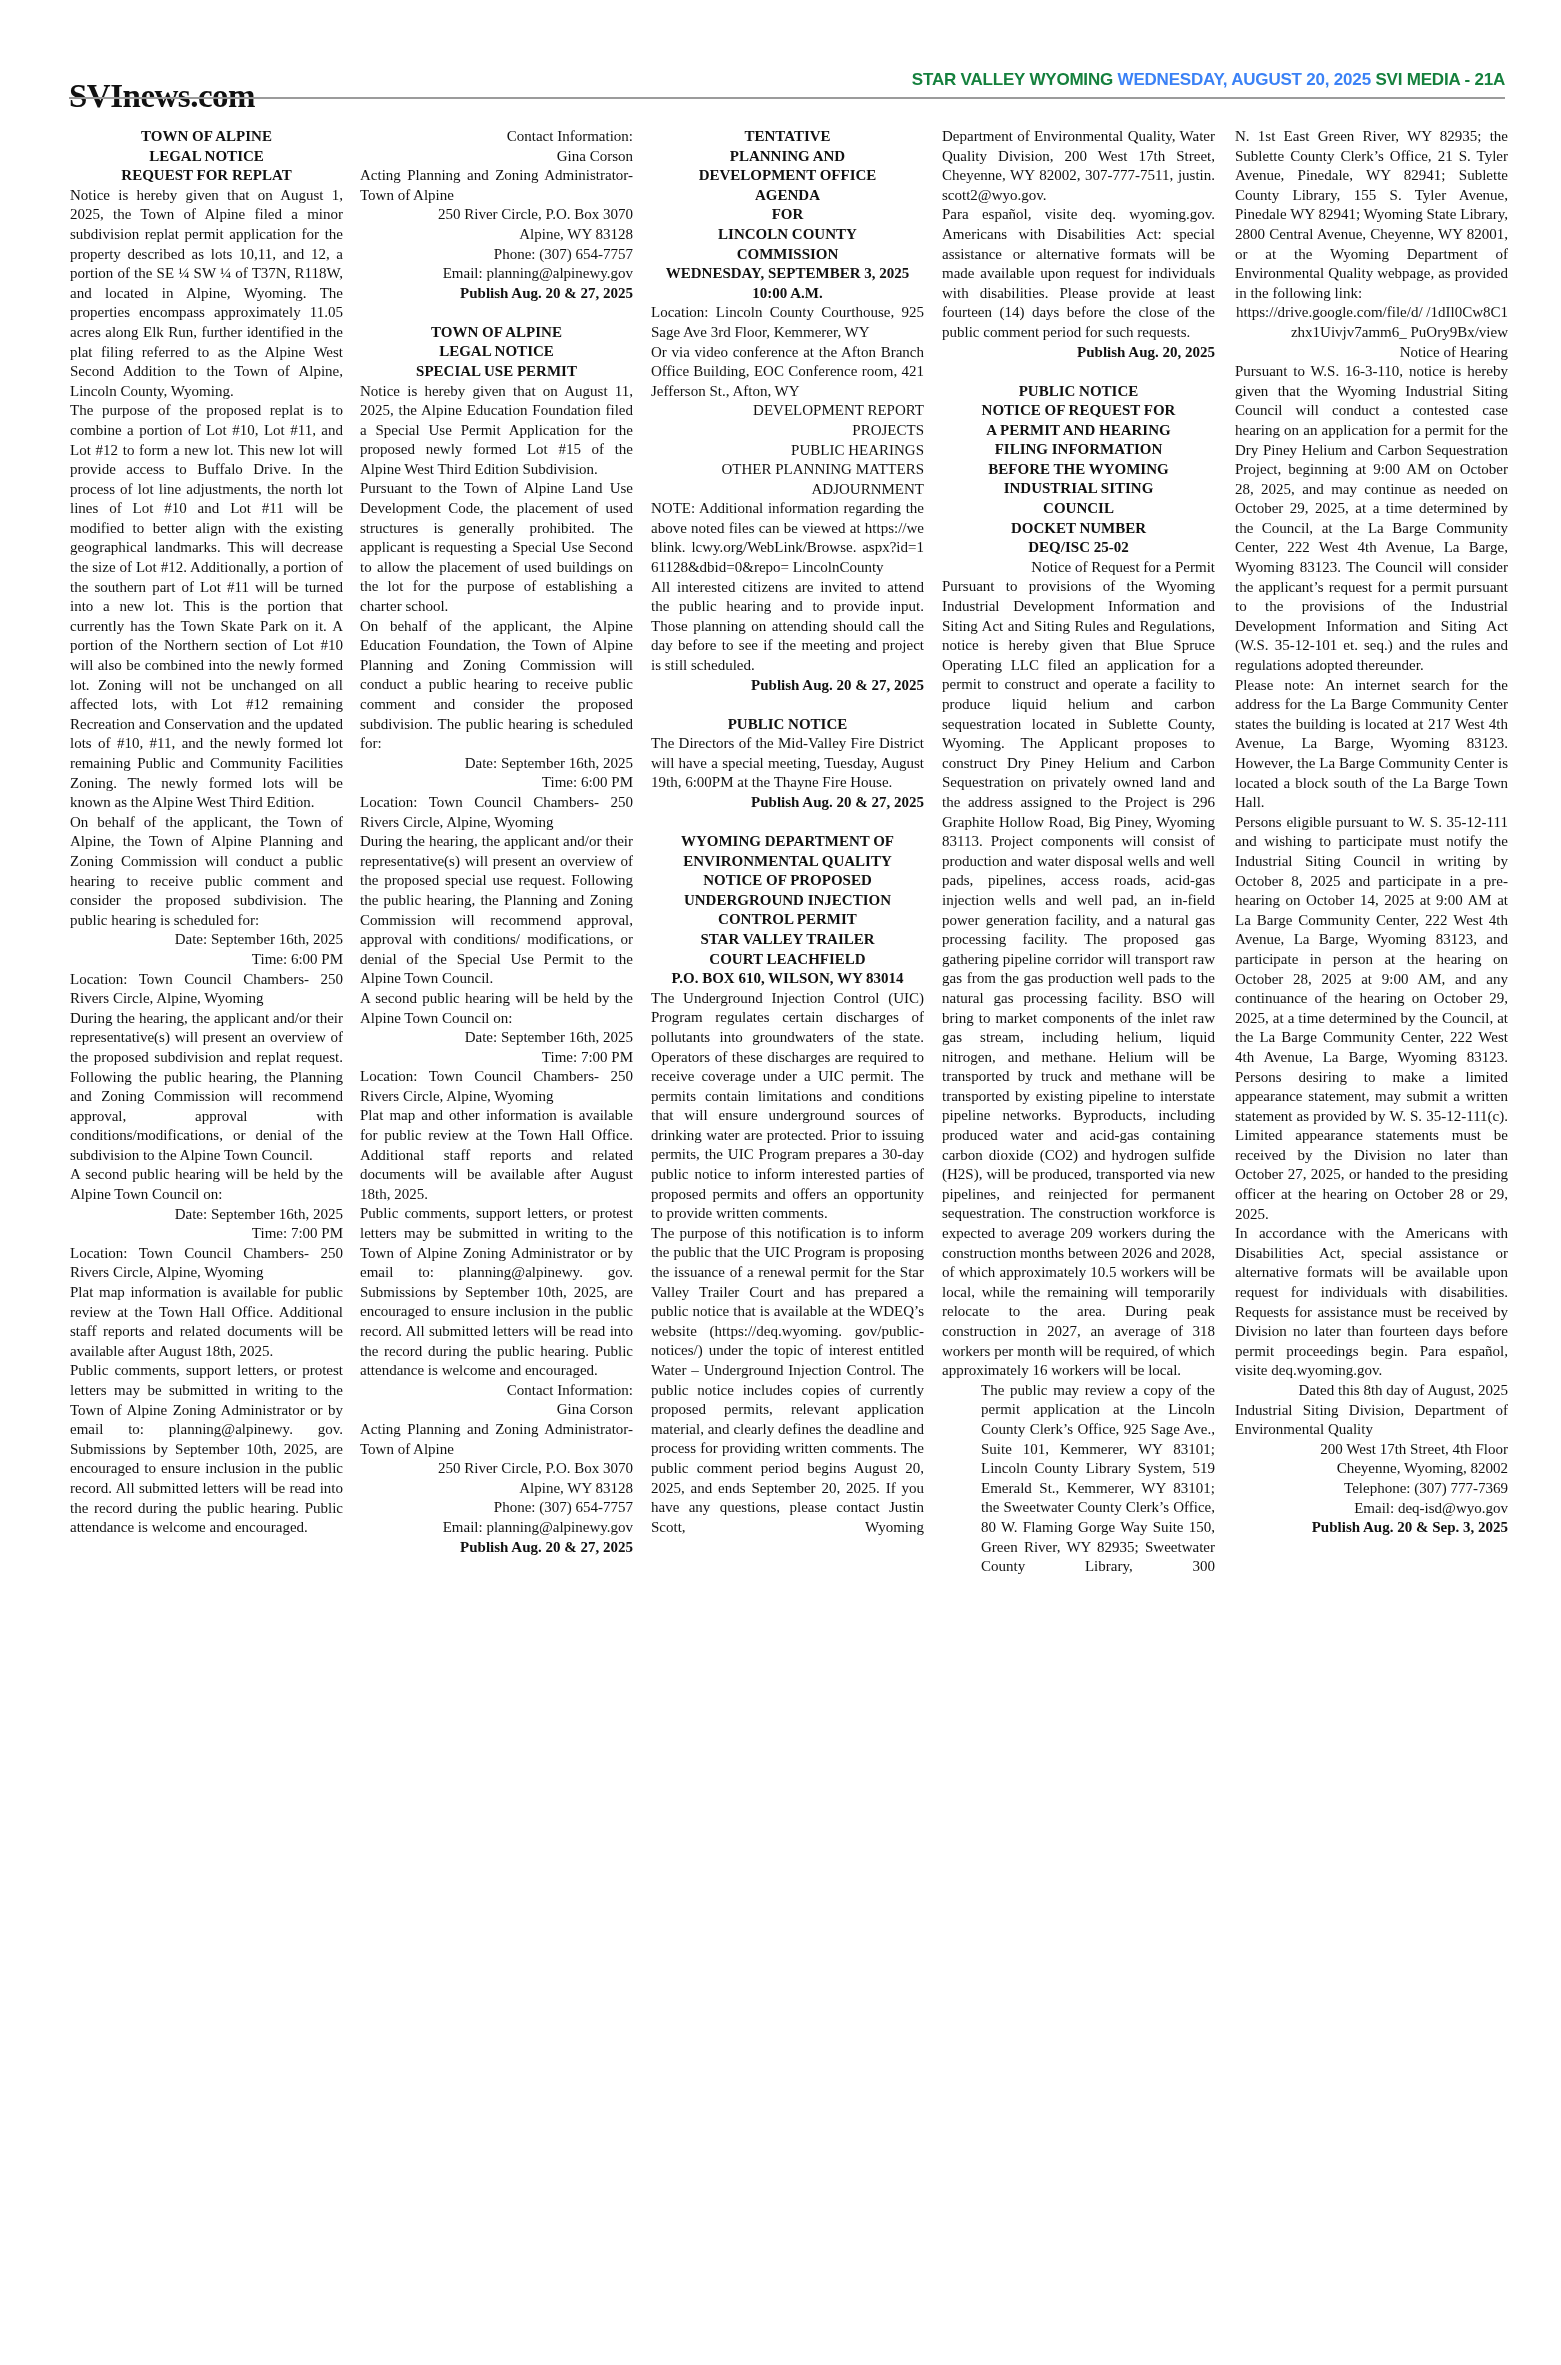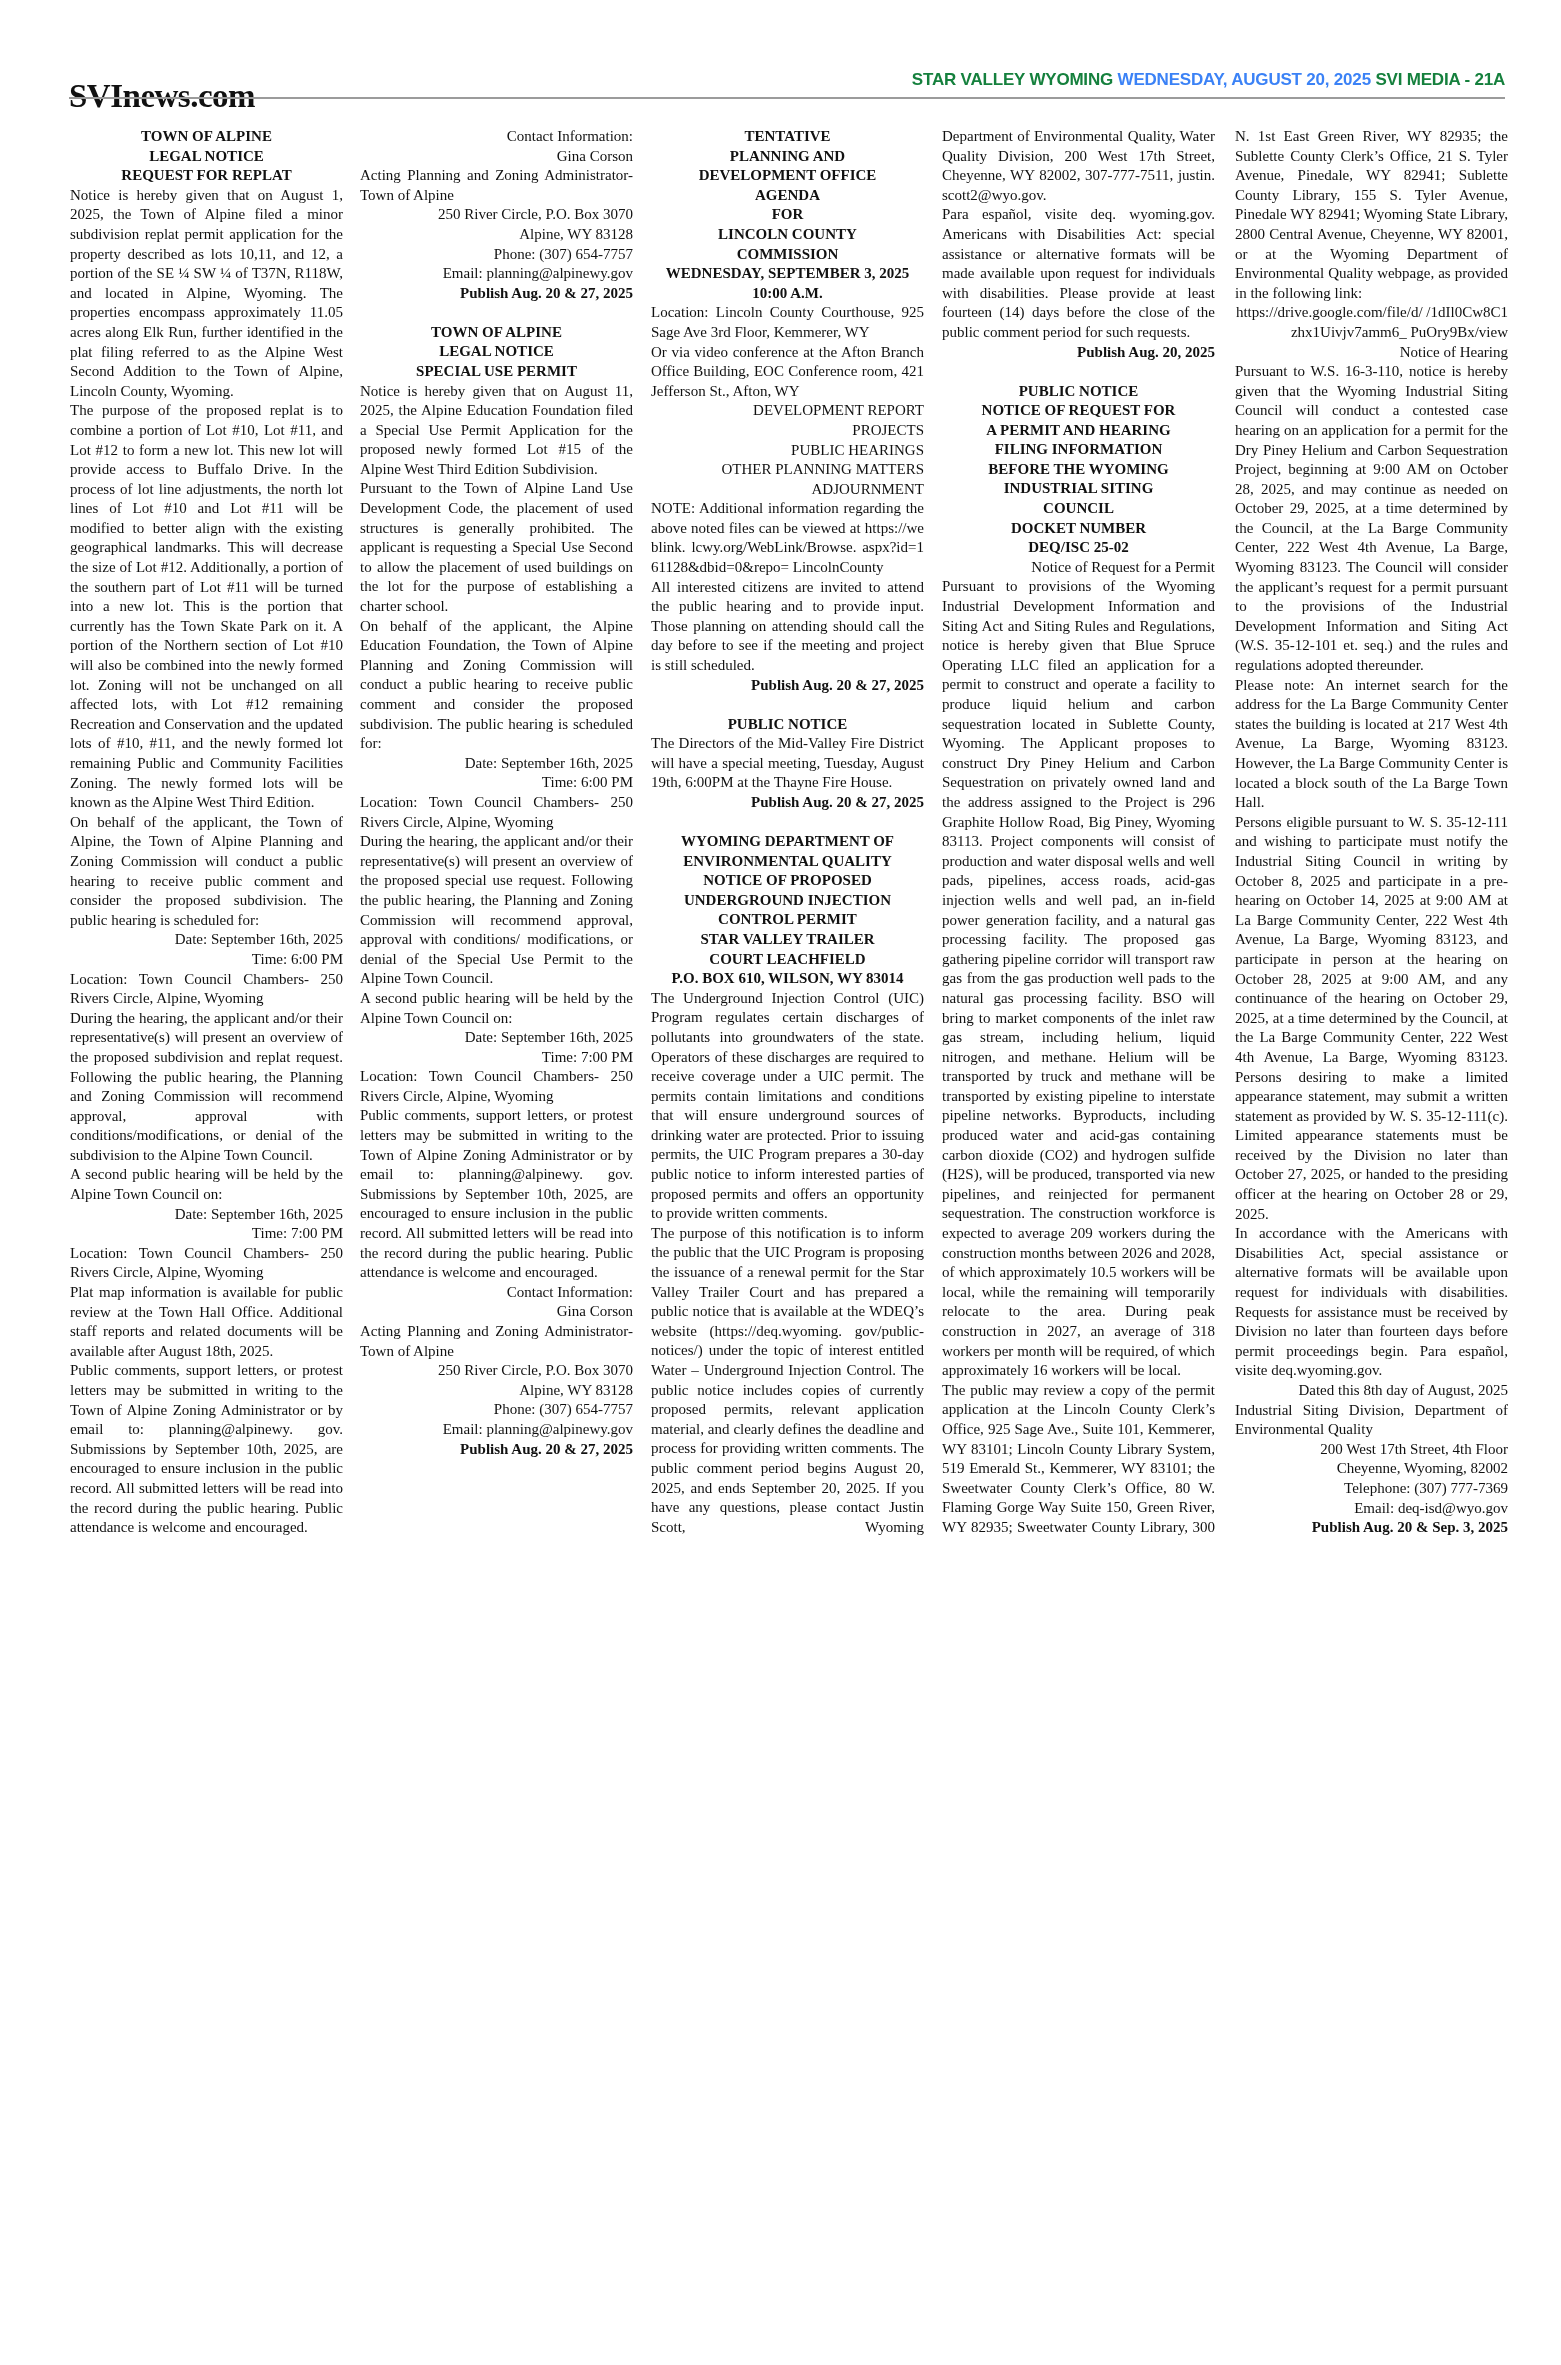--- a/index.html
+++ b/index.html
@@ -77,20 +77,21 @@
     <p>Pursuant to the Town of Alpine Land Use Development Code, the placement of used structures is generally prohibited. The applicant is requesting a Special Use Second to allow the placement of used buildings on the lot for the purpose of establishing a charter school.</p>
     <p>On behalf of the applicant, the Alpine Education Foundation, the Town of Alpine Planning and Zoning Commission will conduct a public hearing to receive public comment and consider the proposed subdivision. The public hearing is scheduled for:</p>
     <p class="nojust">Date: September 16th, 2025</p>
     <p class="nojust">Time: 6:00 PM</p>
     <p>Location: Town Council Chambers- 250 Rivers Circle, Alpine, Wyoming</p>
     <p>During the hearing, the applicant and/or their representative(s) will present an overview of the proposed special use request. Following the public hearing, the Planning and Zoning Commission will recommend approval, approval with conditions/ modifications, or denial of the Special Use Permit to the Alpine Town Council.</p>
     <p>A second public hearing will be held by the Alpine Town Council on:</p>
     <p class="nojust">Date: September 16th, 2025</p>
     <p class="nojust">Time: 7:00 PM</p>
     <p>Location: Town Council Chambers- 250 Rivers Circle, Alpine, Wyoming</p>
+    <p>Plat map and other information is available for public review at the Town Hall Office. Additional staff reports and related documents will be available after August 18th, 2025.</p>
     <p>Public comments, support letters, or protest letters may be submitted in writing to the Town of Alpine Zoning Administrator or by email to: planning@alpinewy. gov. Submissions by September 10th, 2025, are encouraged to ensure inclusion in the public record. All submitted letters will be read into the record during the public hearing. Public attendance is welcome and encouraged.</p>
     <p class="nojust">Contact Information:</p>
     <p class="nojust">Gina Corson</p>
     <p>Acting Planning and Zoning Administrator- Town of Alpine</p>
     <p class="nojust">250 River Circle, P.O. Box 3070</p>
     <p class="nojust">Alpine, WY 83128</p>
     <p class="nojust">Phone: (307) 654-7757</p>
     <p class="nojust">Email: planning@alpinewy.gov</p>
     <p class="pub">Publish Aug. 20 &amp; 27, 2025</p>
   </div>
@@ -151,21 +152,21 @@
     <p class="hd">NOTICE OF REQUEST FOR</p>
     <p class="hd">A PERMIT AND HEARING</p>
     <p class="hd">FILING INFORMATION</p>
     <p class="hd">BEFORE THE WYOMING</p>
     <p class="hd">INDUSTRIAL SITING</p>
     <p class="hd">COUNCIL</p>
     <p class="hd">DOCKET NUMBER</p>
     <p class="hd">DEQ/ISC 25-02</p>
     <p class="nojust">Notice of Request for a Permit</p>
     <p>Pursuant to provisions of the Wyoming Industrial Development Information and Siting Act and Siting Rules and Regulations, notice is hereby given that Blue Spruce Operating LLC filed an application for a permit to construct and operate a facility to produce liquid helium and carbon sequestration located in Sublette County, Wyoming. The Applicant proposes to construct Dry Piney Helium and Carbon Sequestration on privately owned land and the address assigned to the Project is 296 Graphite Hollow Road, Big Piney, Wyoming 83113. Project components will consist of production and water disposal wells and well pads, pipelines, access roads, acid-gas injection wells and well pad, an in-field power generation facility, and a natural gas processing facility. The proposed gas gathering pipeline corridor will transport raw gas from the gas production well pads to the natural gas processing facility. BSO will bring to market components of the inlet raw gas stream, including helium, liquid nitrogen, and methane. Helium will be transported by truck and methane will be transported by existing pipeline to interstate pipeline networks. Byproducts, including produced water and acid-gas containing carbon dioxide (CO2) and hydrogen sulfide (H2S), will be produced, transported via new pipelines, and reinjected for permanent sequestration. The construction workforce is expected to average 209 workers during the construction months between 2026 and 2028, of which approximately 10.5 workers will be local, while the remaining will temporarily relocate to the area. During peak construction in 2027, an average of 318 workers per month will be required, of which approximately 16 workers will be local.</p>
-    <p id="isc-p2" style="text-align-last: justify;">The public may review a copy of the permit application at the Lincoln County Clerk’s Office, 925 Sage Ave., Suite 101, Kemmerer, WY 83101; Lincoln County Library System, 519 Emerald St., Kemmerer, WY 83101; the Sweetwater County Clerk’s Office, 80 W. Flaming Gorge Way Suite 150, Green River, WY 82935; Sweetwater County Library, 300</p>
+    <p id="isc-p2" style="text-align-last: justify; margin-left: 39px;">The public may review a copy of the permit application at the Lincoln County Clerk’s Office, 925 Sage Ave., Suite 101, Kemmerer, WY 83101; Lincoln County Library System, 519 Emerald St., Kemmerer, WY 83101; the Sweetwater County Clerk’s Office, 80 W. Flaming Gorge Way Suite 150, Green River, WY 82935; Sweetwater County Library, 300</p>
   </div>
 </div>
 
 <div class="col col5">
   <div>
     <p id="isc-p2b">N. 1st East Green River, WY 82935; the Sublette County Clerk’s Office, 21 S. Tyler Avenue, Pinedale, WY 82941; Sublette County Library, 155 S. Tyler Avenue, Pinedale WY 82941; Wyoming State Library, 2800 Central Avenue, Cheyenne, WY 82001, or at the Wyoming Department of Environmental Quality webpage, as provided in the following link:</p>
     <p class="url nojust">https://drive.google.com/file/d/ /1dIl0Cw8C1zhx1Uivjv7amm6_ PuOry9Bx/view</p>
     <p class="nojust">Notice of Hearing</p>
     <p>Pursuant to W.S. 16-3-110, notice is hereby given that the Wyoming Industrial Siting Council will conduct a contested case hearing on an application for a permit for the Dry Piney Helium and Carbon Sequestration Project, beginning at 9:00 AM on October 28, 2025, and may continue as needed on October 29, 2025, at a time determined by the Council, at the La Barge Community Center, 222 West 4th Avenue, La Barge, Wyoming 83123. The Council will consider the applicant’s request for a permit pursuant to the provisions of the Industrial Development Information and Siting Act (W.S. 35-12-101 et. seq.) and the rules and regulations adopted thereunder.</p>
     <p>Please note: An internet search for the address for the La Barge Community Center states the building is located at 217 West 4th Avenue, La Barge, Wyoming 83123. However, the La Barge Community Center is located a block south of the La Barge Town Hall.</p>

